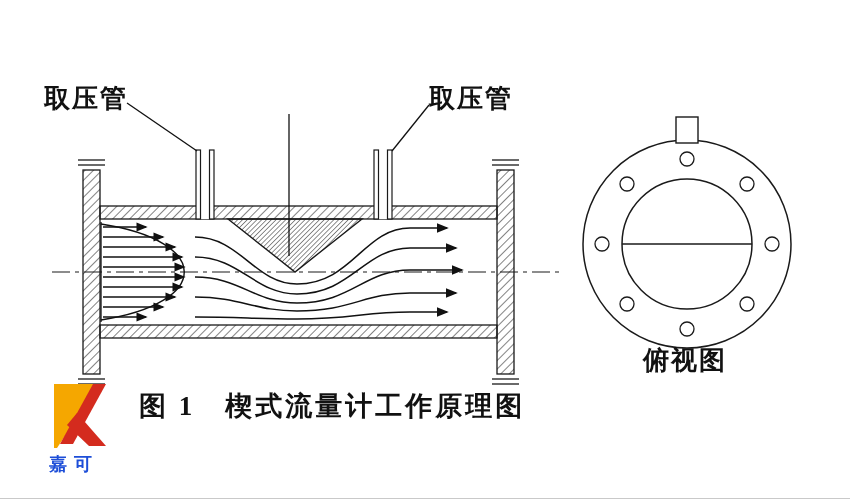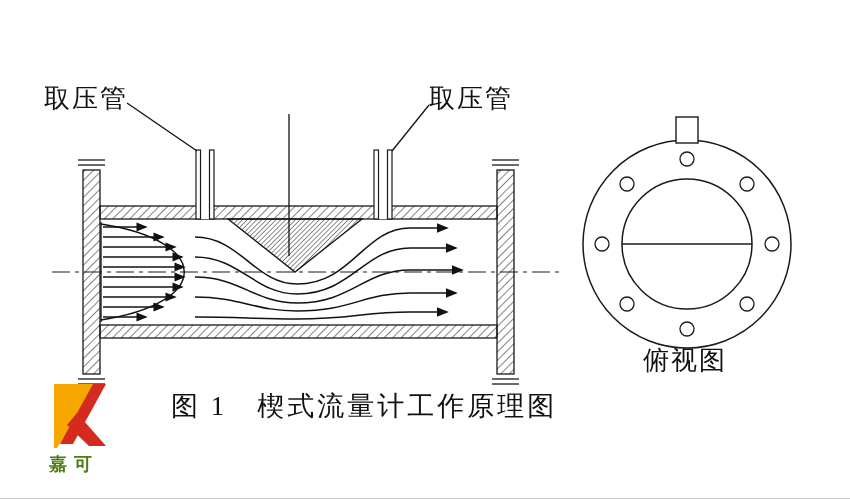--- a/index.html
+++ b/index.html
@@ -3,21 +3,21 @@
 <meta charset="utf-8">
 <style>
   html,body { margin:0; padding:0; background:#ffffff; }
   .stage {
     position:relative; width:850px; height:500px; background:#fff;
     overflow:hidden; font-family:"Liberation Serif", serif; color:#111;
   }
   .stage svg { position:absolute; left:0; top:0; }
   .lbl {
     position:absolute; font-size:26px; line-height:1.1; white-space:nowrap;
-    color:#111; letter-spacing:2px;
+    color:#111; letter-spacing:2px;font-weight:bold;
   }
   .caption { font-size:27px; letter-spacing:3px; }
   .logo-text {
     position:absolute; font-weight:bold; font-size:18px; letter-spacing:7px;
     white-space:nowrap;
   }
   .bottom-rule {
     position:absolute; left:0; right:0; bottom:1px; height:0;
     border-bottom:1px solid #c9c9c9;
   }
@@ -130,18 +130,18 @@
     </g>
   </svg>
 
   <div class="lbl" style="left:44px; top:85px;">取压管</div>
 
 
   <div class="lbl" style="left:429px; top:85px;">取压管</div>
 
   <div class="lbl" style="left:643px; top:347px;">俯视图</div>
 
-  <div class="lbl caption" style="left:0; top:392px; width:664px; text-align:center;padding-left:32px;">图 1　楔式流量计工作原理图</div>
+  <div class="lbl caption" style="left:0; top:392px; width:664px; text-align:center;">图 1　楔式流量计工作原理图</div>
 
-  <div class="logo-text" style="left: 49px; top: 452px; color: #4d7c0f;">嘉可</div>
+  <div class="logo-text" style="left: 49px; top: 452px; color: #1d4ed8;">嘉可</div>
 
   <div class="bottom-rule"></div>
 </div>
 
 </body></html>

